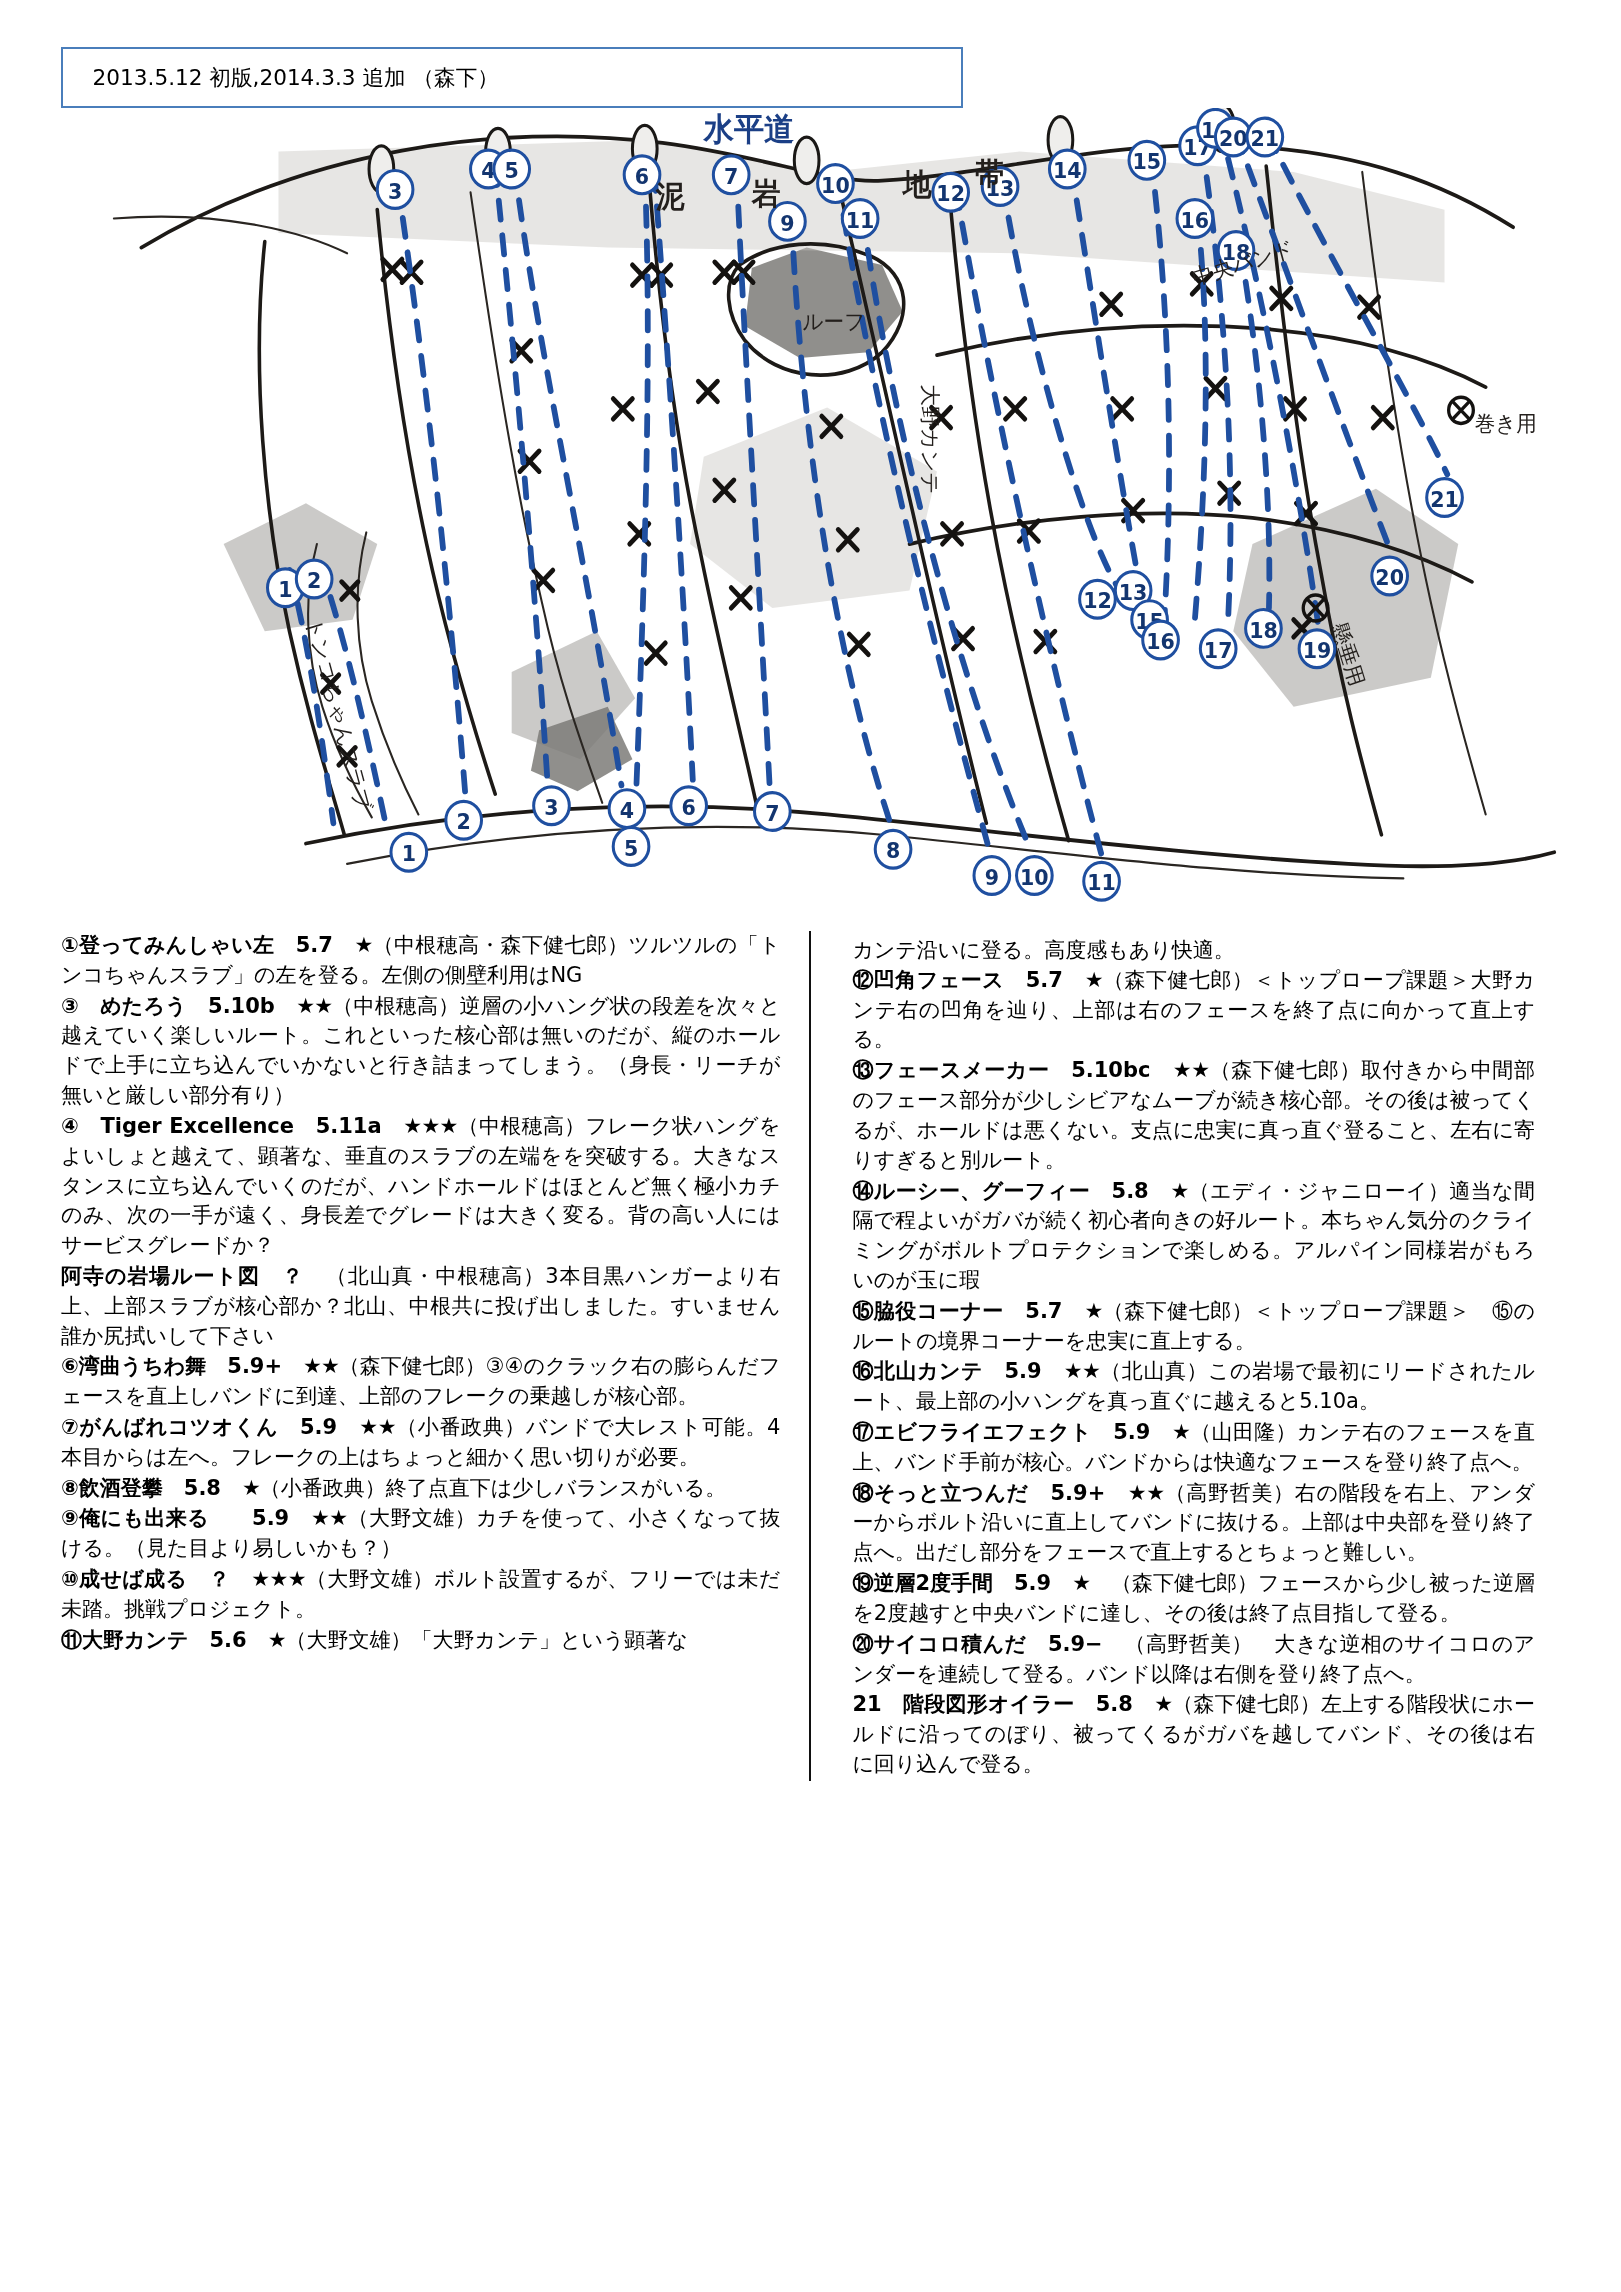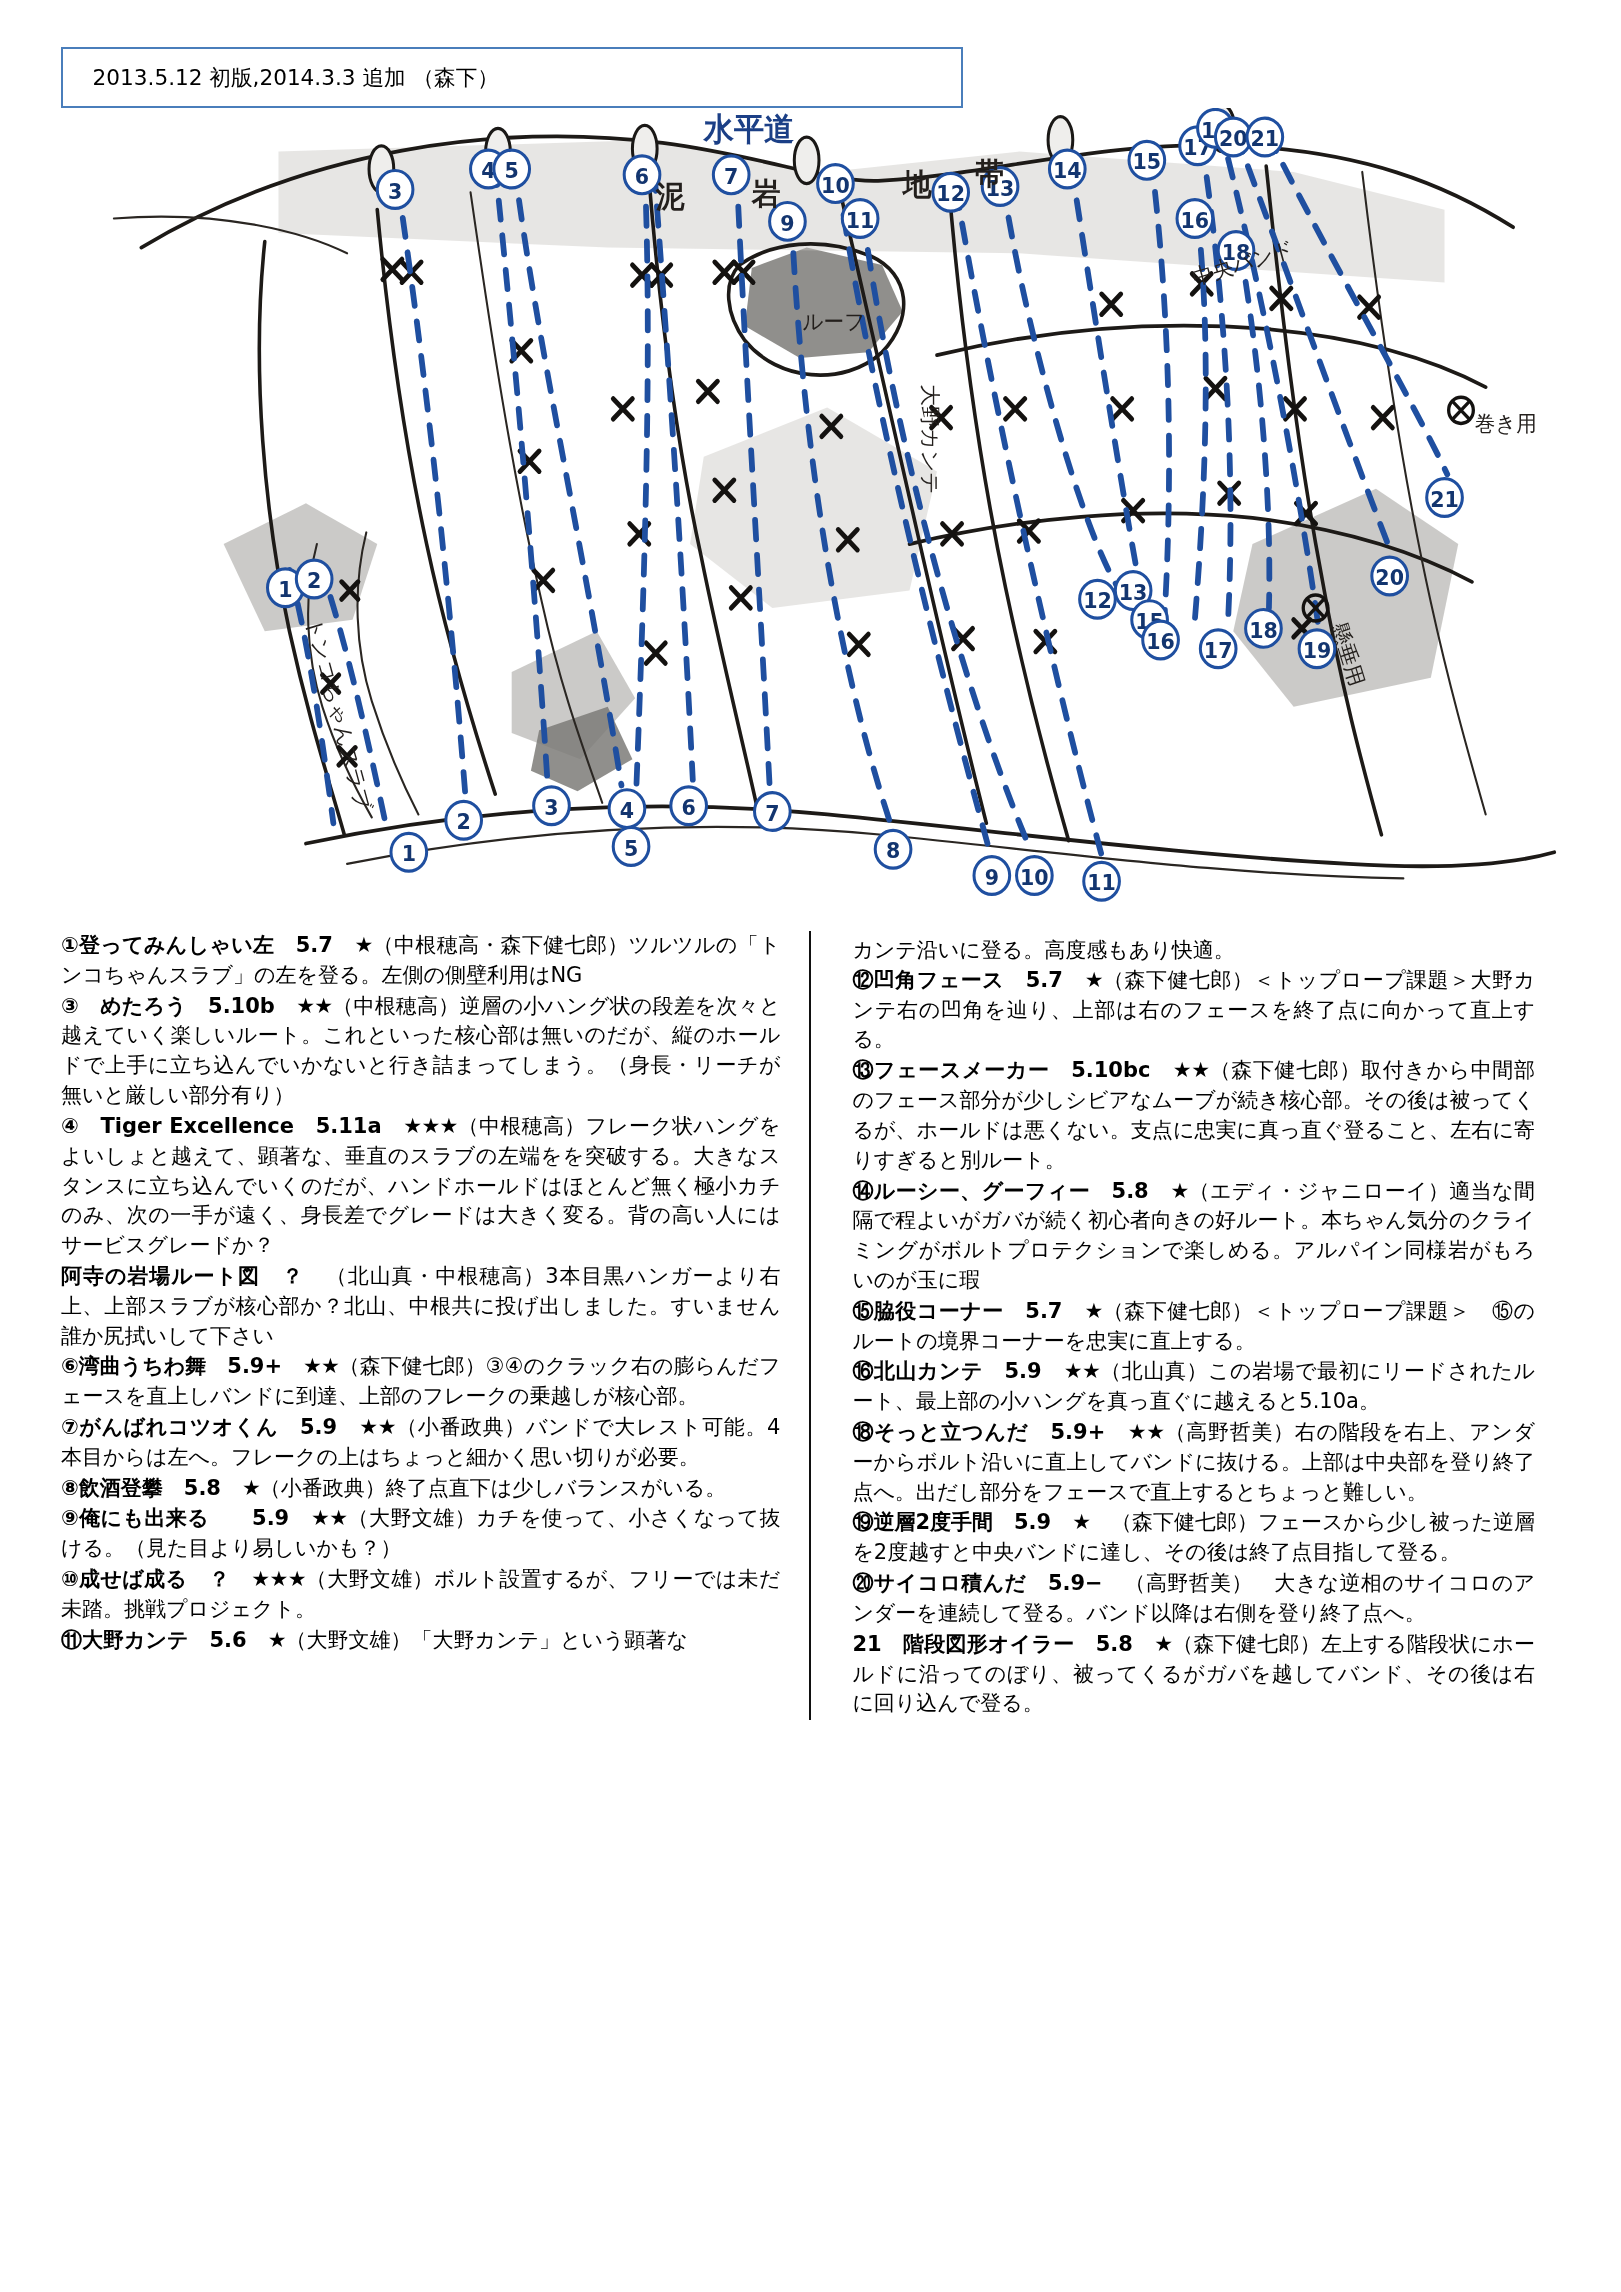--- a/index.html
+++ b/index.html
@@ -432,19 +432,20 @@
       <p class="entry"><span class="hd">⑩成せば成る　</span><span class="grade">？　</span><span class="stars">★★★</span><span>（大野文雄）</span><span>ボルト設置するが、フリーでは未だ未踏。挑戦プロジェクト。</span></p>
       <p class="entry"><span class="hd">⑪大野カンテ　</span><span class="grade">5.6　</span><span class="stars">★</span><span>（大野文雄）</span><span>「大野カンテ」という顕著な</span></p>
     </div>
   <div class="col right" id="col-right">
       <p class="cont">カンテ沿いに登る。高度感もあり快適。</p>
       <p class="entry"><span class="hd">⑫凹角フェース　</span><span class="grade">5.7　</span><span class="stars">★</span><span>（森下健七郎）＜トップロープ課題＞</span><span>大野カンテ右の凹角を辿り、上部は右のフェースを終了点に向かって直上する。</span></p>
       <p class="entry"><span class="hd">⑬フェースメーカー　</span><span class="grade">5.10bc　</span><span class="stars">★★</span><span>（森下健七郎）</span><span>取付きから中間部のフェース部分が少しシビアなムーブが続き核心部。その後は被ってくるが、ホールドは悪くない。支点に忠実に真っ直ぐ登ること、左右に寄りすぎると別ルート。</span></p>
       <p class="entry"><span class="hd">⑭ルーシー、グーフィー　</span><span class="grade">5.8　</span><span class="stars">★</span><span>（エディ・ジャニローイ）</span><span>適当な間隔で程よいがガバが続く初心者向きの好ルート。本ちゃん気分のクライミングがボルトプロテクションで楽しめる。アルパイン同様岩がもろいのが玉に瑕</span></p>
       <p class="entry"><span class="hd">⑮脇役コーナー　</span><span class="grade">5.7　</span><span class="stars">★</span><span>（森下健七郎）＜トップロープ課題＞</span><span>　⑮のルートの境界コーナーを忠実に直上する。</span></p>
       <p class="entry"><span class="hd">⑯北山カンテ　</span><span class="grade">5.9　</span><span class="stars">★★</span><span>（北山真）</span><span>この岩場で最初にリードされたルート、最上部の小ハングを真っ直ぐに越えると5.10a。</span></p>
+      <p class="entry"><span class="hd">⑰エビフライエフェクト　</span><span class="grade">5.9　</span><span class="stars">★</span><span>（山田隆）</span><span>カンテ右のフェースを直上、バンド手前が核心。バンドからは快適なフェースを登り終了点へ。</span></p>
       <p class="entry"><span class="hd">⑱そっと立つんだ　</span><span class="grade">5.9+　</span><span class="stars">★★</span><span>（高野哲美）</span><span>右の階段を右上、アンダーからボルト沿いに直上してバンドに抜ける。上部は中央部を登り終了点へ。出だし部分をフェースで直上するとちょっと難しい。</span></p>
       <p class="entry"><span class="hd">⑲逆層2度手間　</span><span class="grade">5.9　</span><span class="stars">★</span><span>　（森下健七郎）</span><span>フェースから少し被った逆層を2度越すと中央バンドに達し、その後は終了点目指して登る。</span></p>
       <p class="entry"><span class="hd">⑳サイコロ積んだ　</span><span class="grade">5.9−　</span><span>（高野哲美）</span><span>　大きな逆相のサイコロのアンダーを連続して登る。バンド以降は右側を登り終了点へ。</span></p>
       <p class="entry"><span class="hd">21　階段図形オイラー　</span><span class="grade">5.8　</span><span class="stars">★</span><span>（森下健七郎）</span><span>左上する階段状にホールドに沿ってのぼり、被ってくるがガバを越してバンド、その後は右に回り込んで登る。</span></p>
     </div>
 </div>
 
 
 </body></html>

